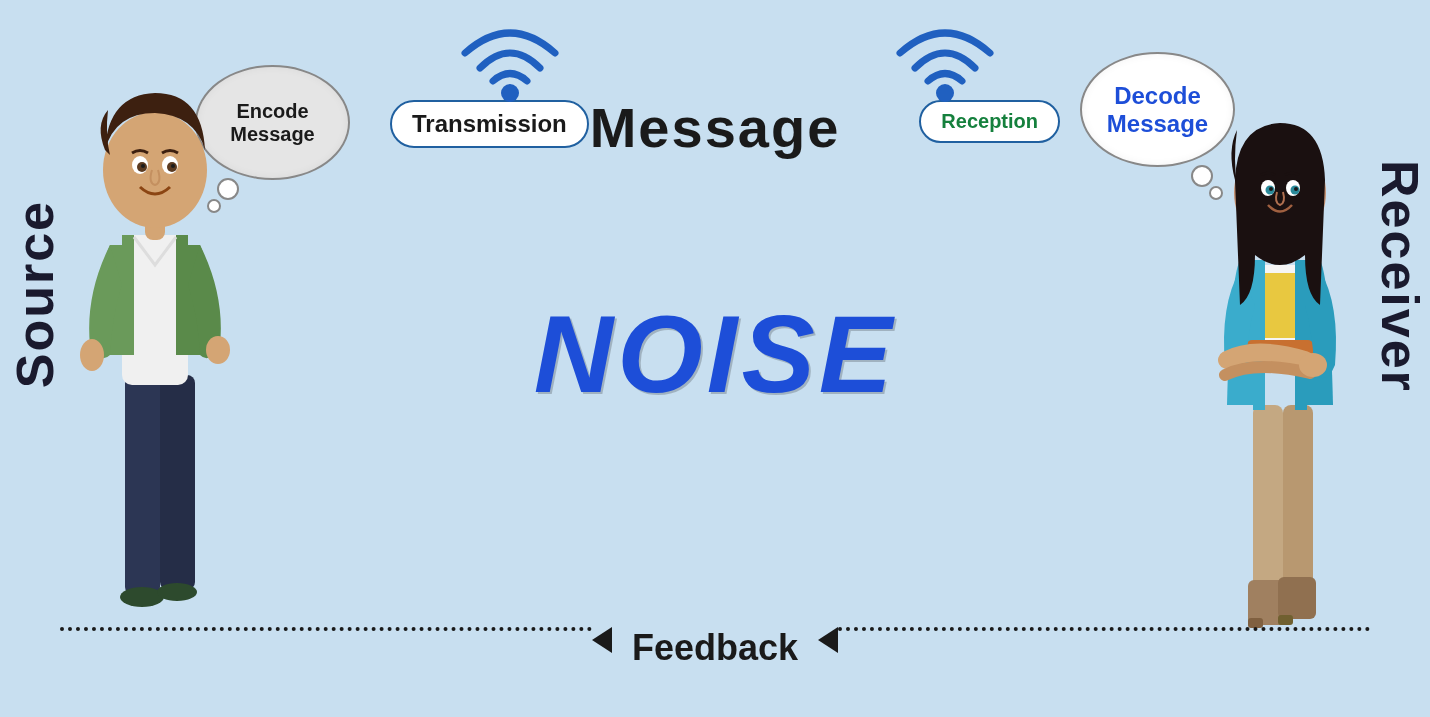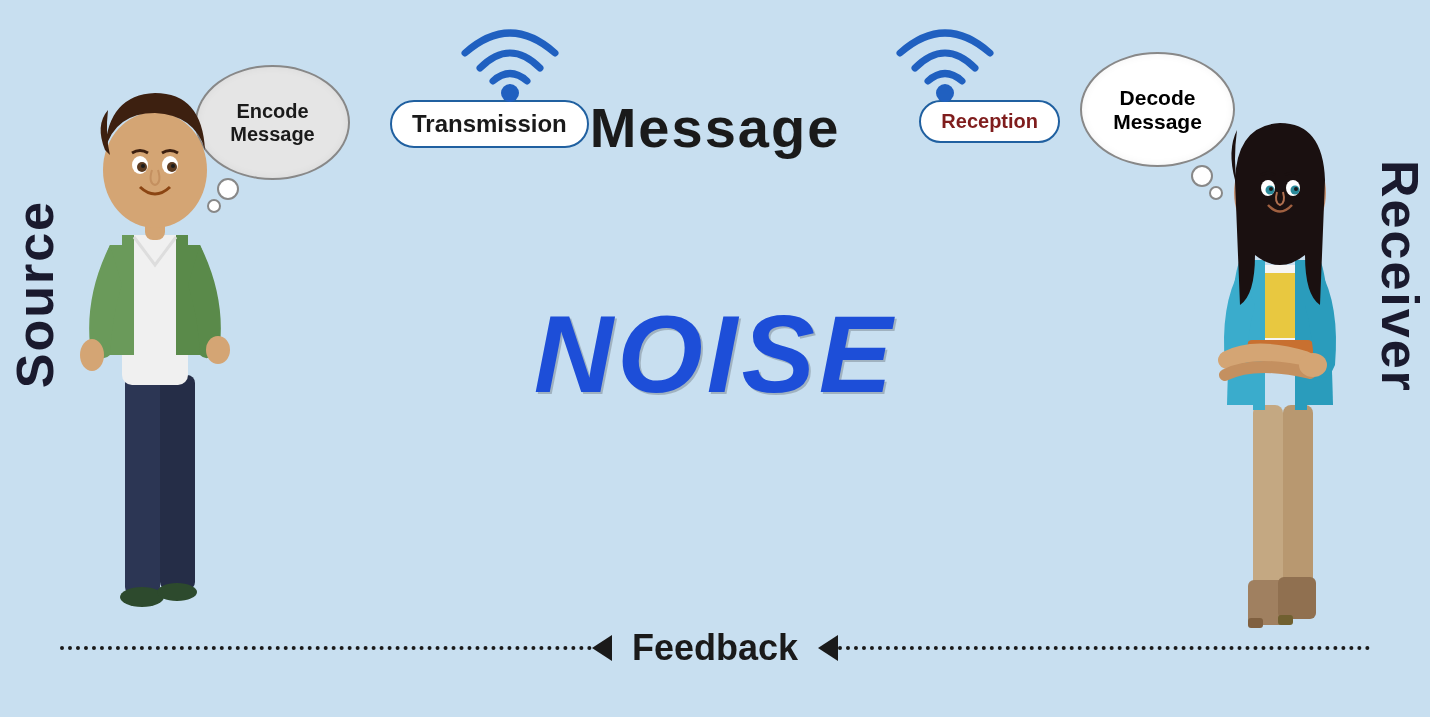--- a/index.html
+++ b/index.html
@@ -117,24 +117,24 @@
       top: 52px;
       right: 195px;
       background: white;
       border-radius: 50%;
       width: 155px;
       height: 115px;
       display: flex;
       align-items: center;
       justify-content: center;
       border: 2px solid #888;
-      font-size: 21px;
+      font-size: 24px;
       font-weight: bold;
       text-align: center;
-      color: #000000;
+      color: #1d4ed8;
       box-shadow: inset 0 0 8px rgba(0,0,0,0.05);
     }
     .decode-bubble::before,
     .decode-bubble::after {
       content: '';
       position: absolute;
       background: white;
       border-radius: 50%;
       border: 2px solid #888;
     }
@@ -170,31 +170,31 @@
     .reception-pill {
       position: absolute;
       top: 100px;
       right: 370px;
       background: white;
       border: 2.5px solid #2060a0;
       border-radius: 30px;
       padding: 8px 20px;
       font-size: 20px;
       font-weight: bold;
-      color: #7f1d1d;
+      color: #15803d;
       white-space: nowrap;
     }
 
     .feedback-section {
       position: absolute;
       bottom: 48px;
       left: 60px;
       right: 60px;
       display: flex;
-      align-items: center;
+      align-items: flex-start;
       gap: 0;
     }
 
     .feedback-text {
       font-size: 36px;
       font-weight: bold;
       color: #1a1a1a;
       white-space: nowrap;
       padding: 0 20px;
       flex-shrink: 0;

